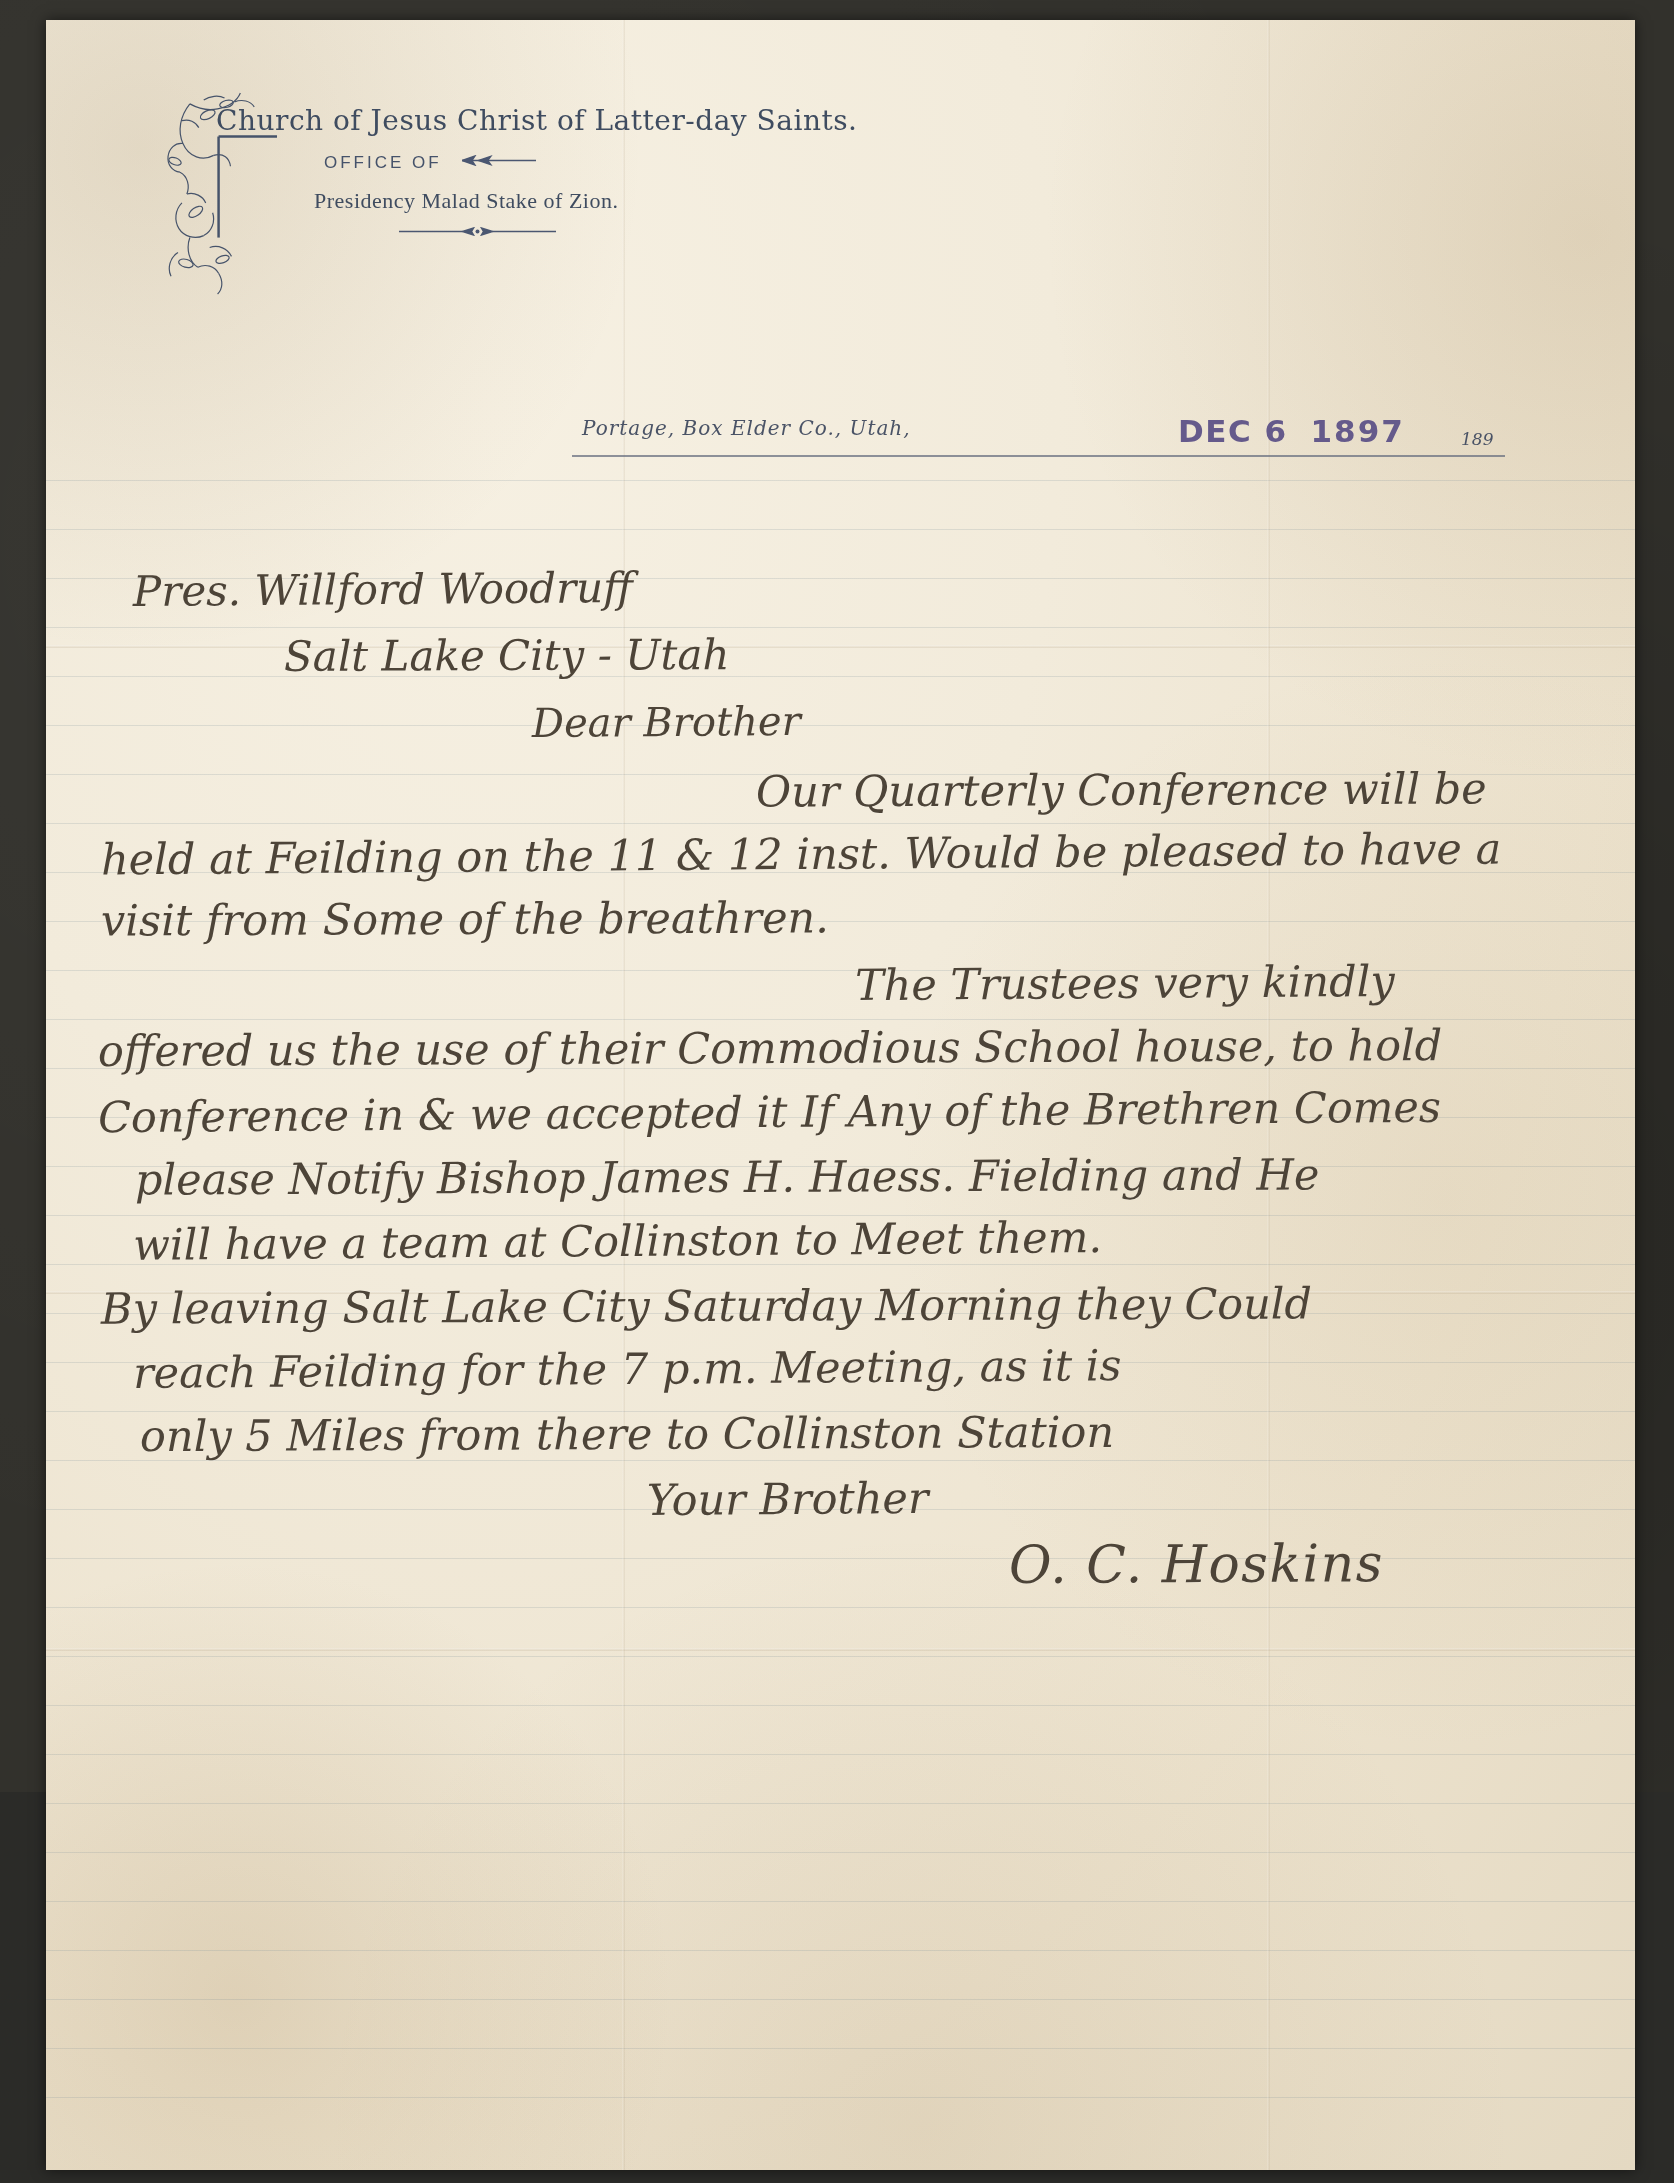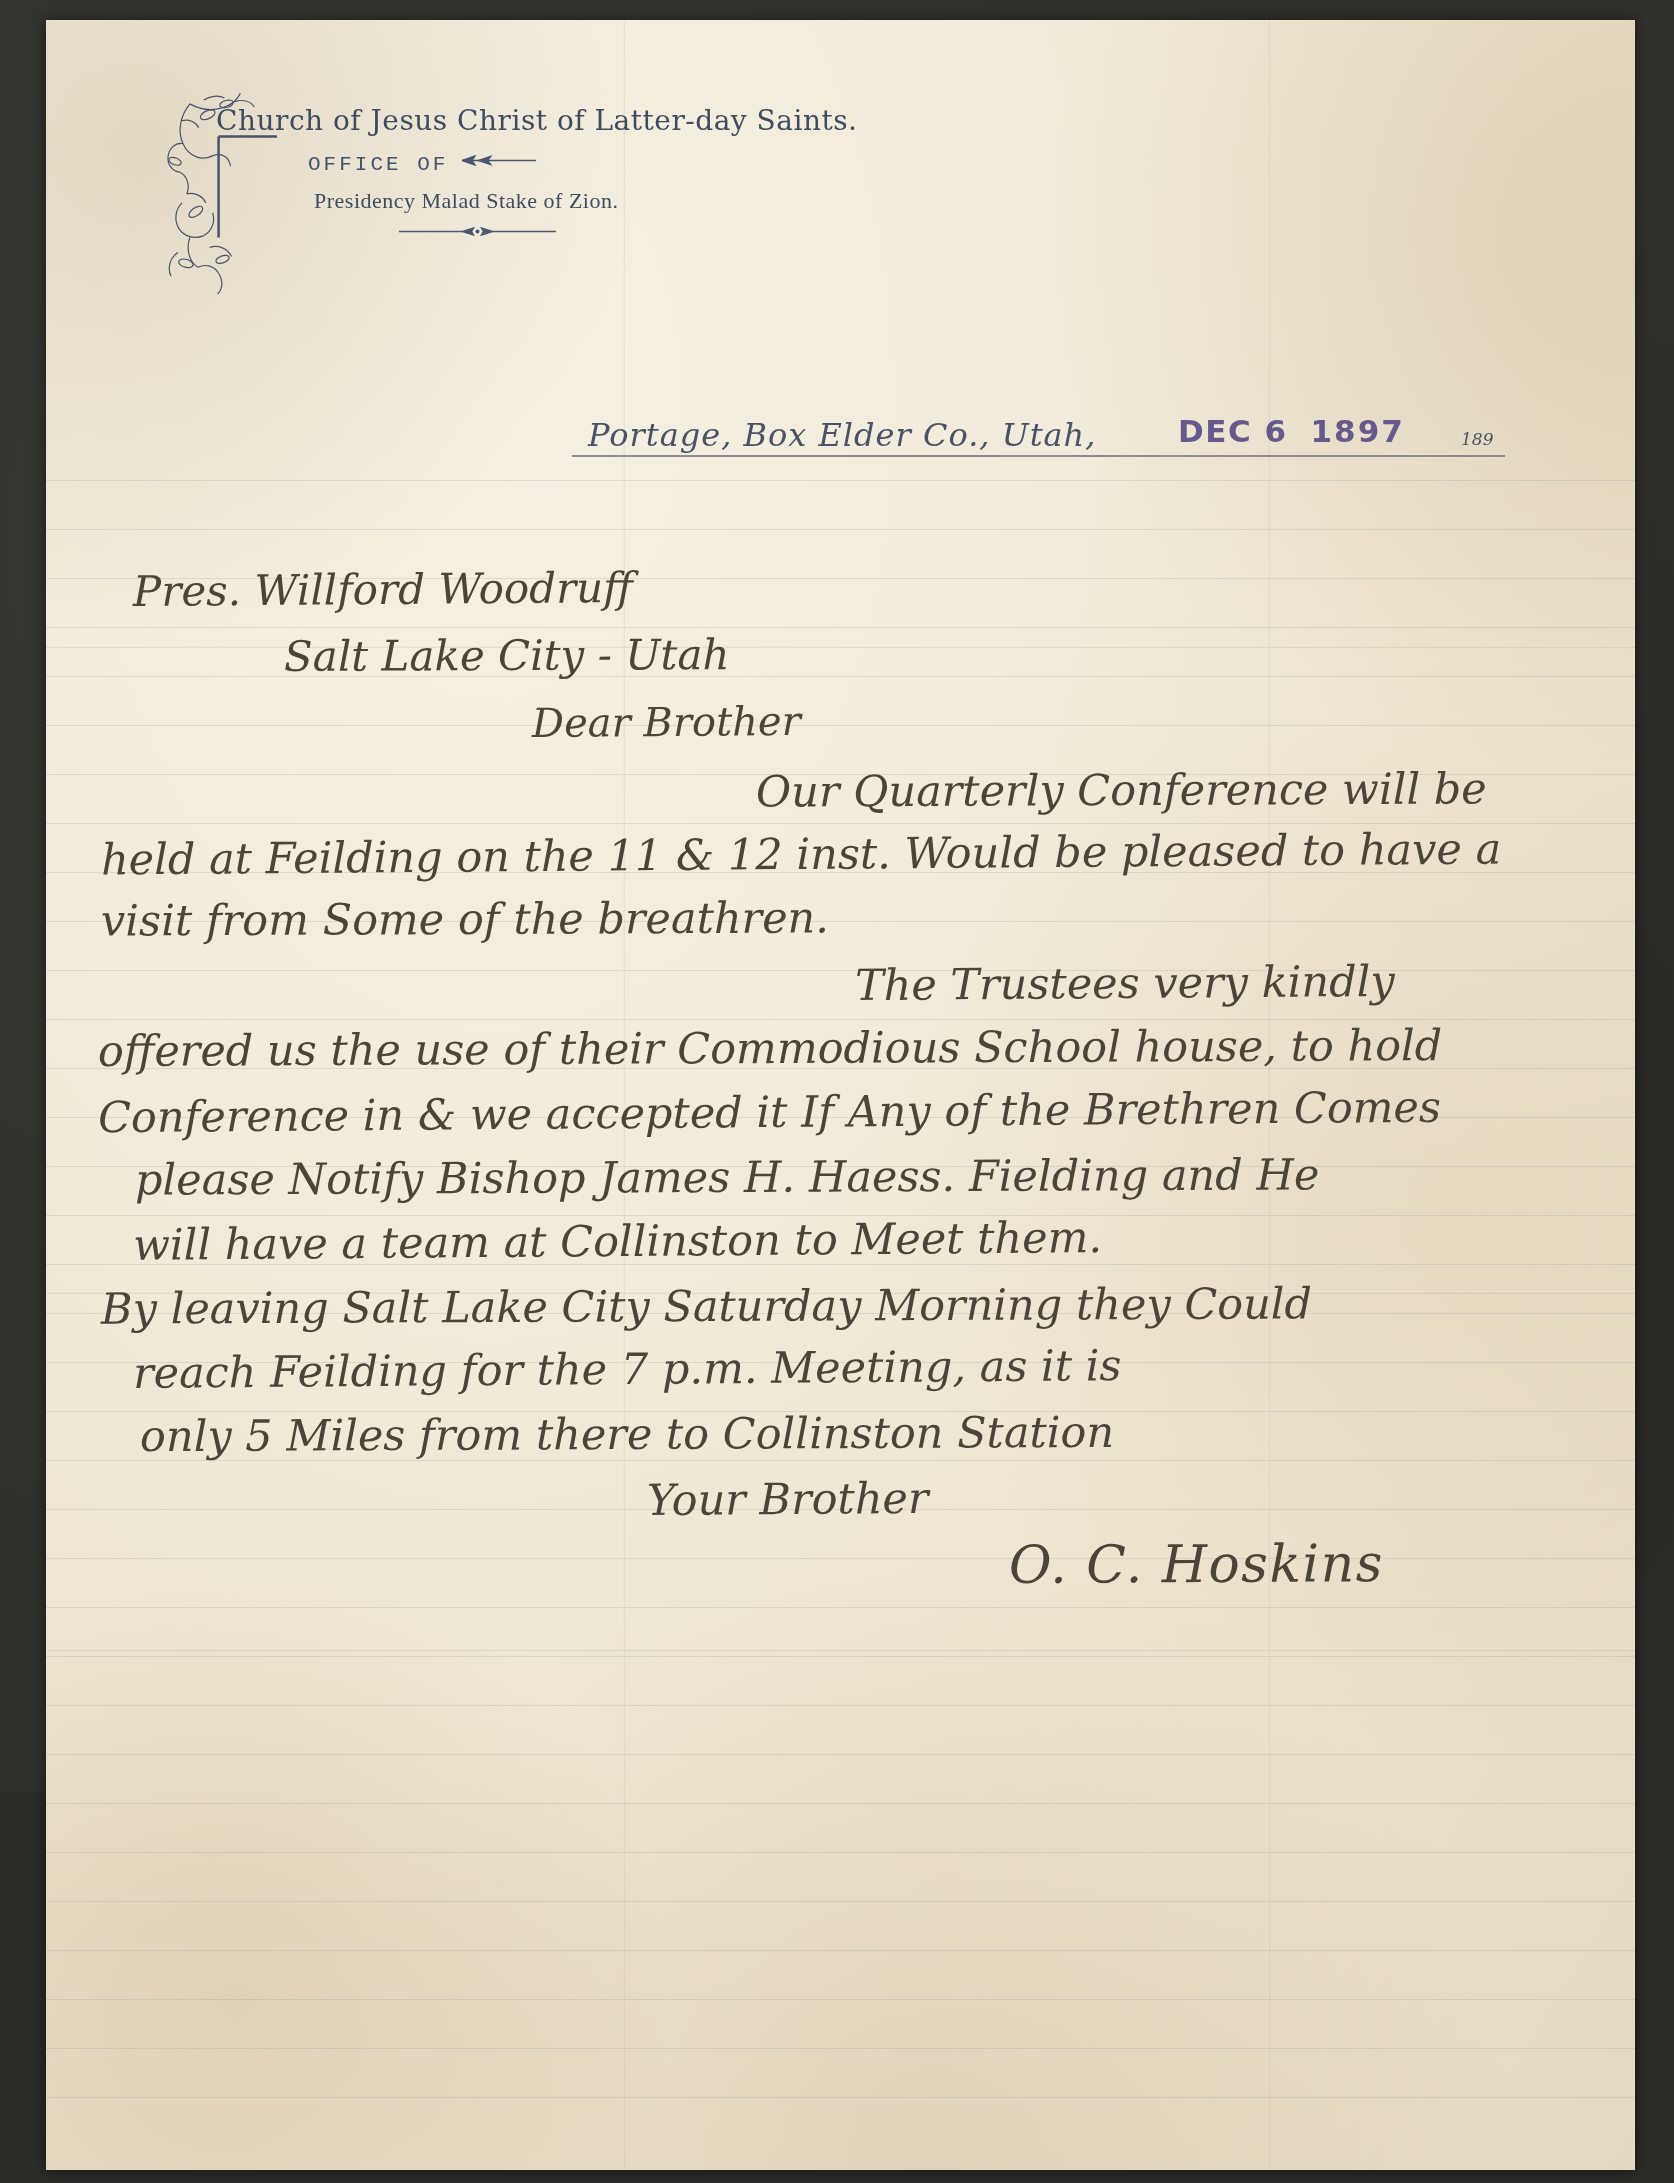--- a/index.html
+++ b/index.html
@@ -98,23 +98,23 @@
     position: absolute;
     left: 56px; top: 15px;
     font-family: "DejaVu Serif", serif;
     font-size: 28px;
     letter-spacing: 0.5px;
     color: #3f4c60;
     white-space: nowrap;
   }
   .lh-office {
     position: absolute;
-    left: 148px; top: 64px;
-    font-family: Liberation Mono, monospace;
-    font-size: 21px;
+    left: 164px; top: 64px;
+    font-family: Liberation Sans, sans-serif;
+    font-size: 17px;
     letter-spacing: 3px;
     color: #45526a;
   }
   .lh-sub {
     position: absolute;
     left: 154px; top: 99px;
     font-family: Liberation Serif, serif;
     font-size: 22px;
     letter-spacing: 0.5px;
     color: #3f4c60;
@@ -136,24 +136,24 @@
   
   .dateline {
     position: absolute;
     left: 526px;
     top: 392px;
     width: 968px;
     height: 55px;
   }
   .dl-place {
     position: absolute;
-    left: 16px; top: 4px;
+    left: 10px; top: 4px;
     font-family: "DejaVu Serif", serif;
     font-style: italic;
-    font-size: 32px;
+    font-size: 20px;
     color: #4a5366;
     letter-spacing: 1px;
     white-space: nowrap;
   }
   .dl-underline {
     position: absolute;
     left: 0; top: 43px;
     width: 933px;
     height: 1.5px;
     background: #6a7080;

